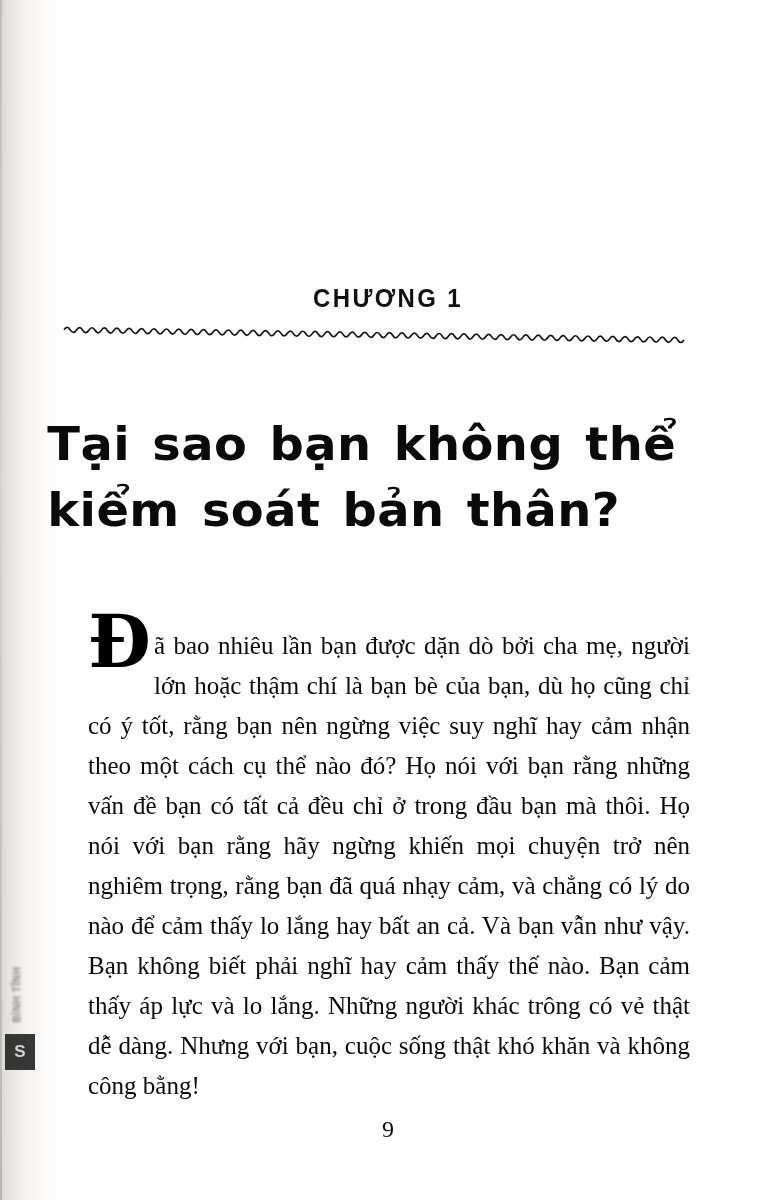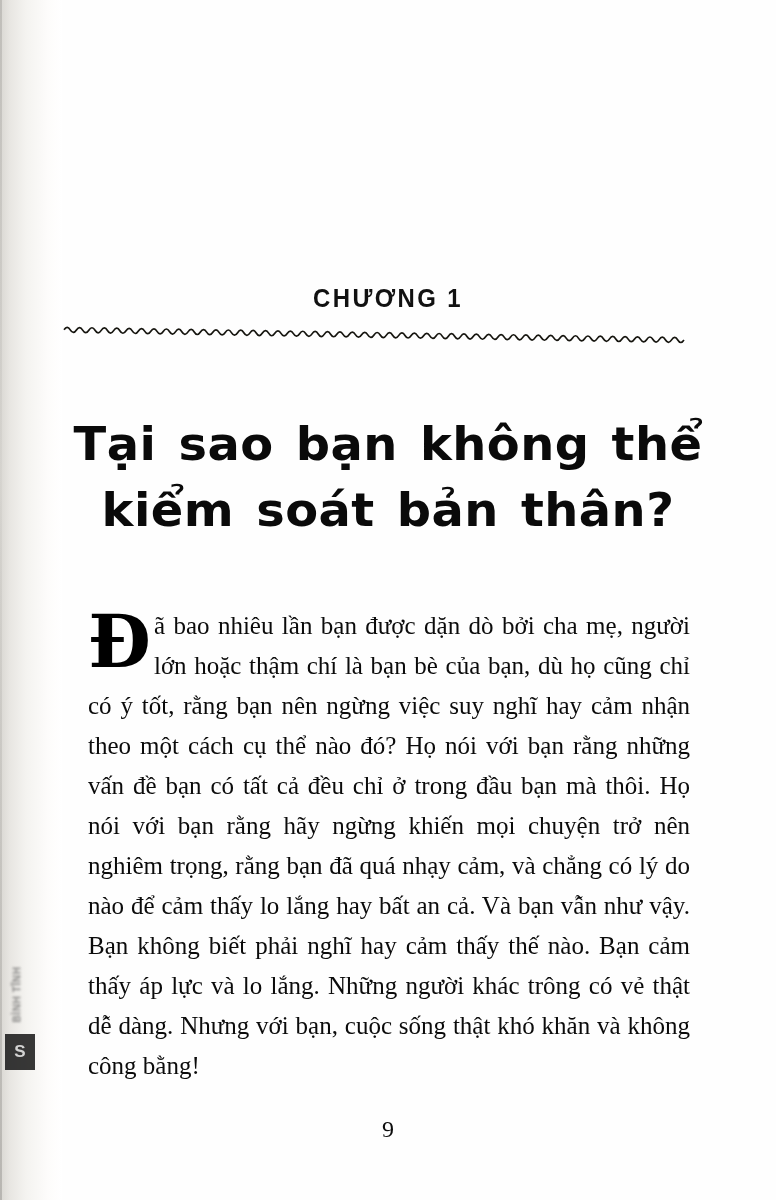--- a/index.html
+++ b/index.html
@@ -123,21 +123,20 @@
     height: 26px;
   }
   .wavy-rule svg { display: block; width: 632px; height: 26px; }
 
   
   .chapter-title {
     position: absolute;
     left: 54px;
     top: 411px;
     width: 668px;
-    text-align: center;
     font-family: "DejaVu Sans", "Liberation Sans", sans-serif;
     font-weight: 700;
     color: #0a0a0a;
   }
   .chapter-title .tline {
     display: block;
     font-size: 47px;
     line-height: 66px;
     letter-spacing: 0.4px;
     word-spacing: 5px;
@@ -160,21 +159,21 @@
   .body-copy .dropcap {
     float: left;
     font-family: "DejaVu Serif", "Liberation Serif", serif;
     font-weight: 700;
     font-size: 72px;
     line-height: 60px;
     padding: 4px 3px 0 0;
     margin-top: 2px;
     color: #000000;
   }
-  .body-copy .ptext { display: block; }
+  .body-copy .ptext { display: block; margin-top: 20px; }
 
   
   .folio {
     position: absolute;
     left: 0;
     top: 1116px;
     width: 776px;
     text-align: center;
     font-family: "Liberation Serif", "DejaVu Serif", serif;
     font-size: 24px;

